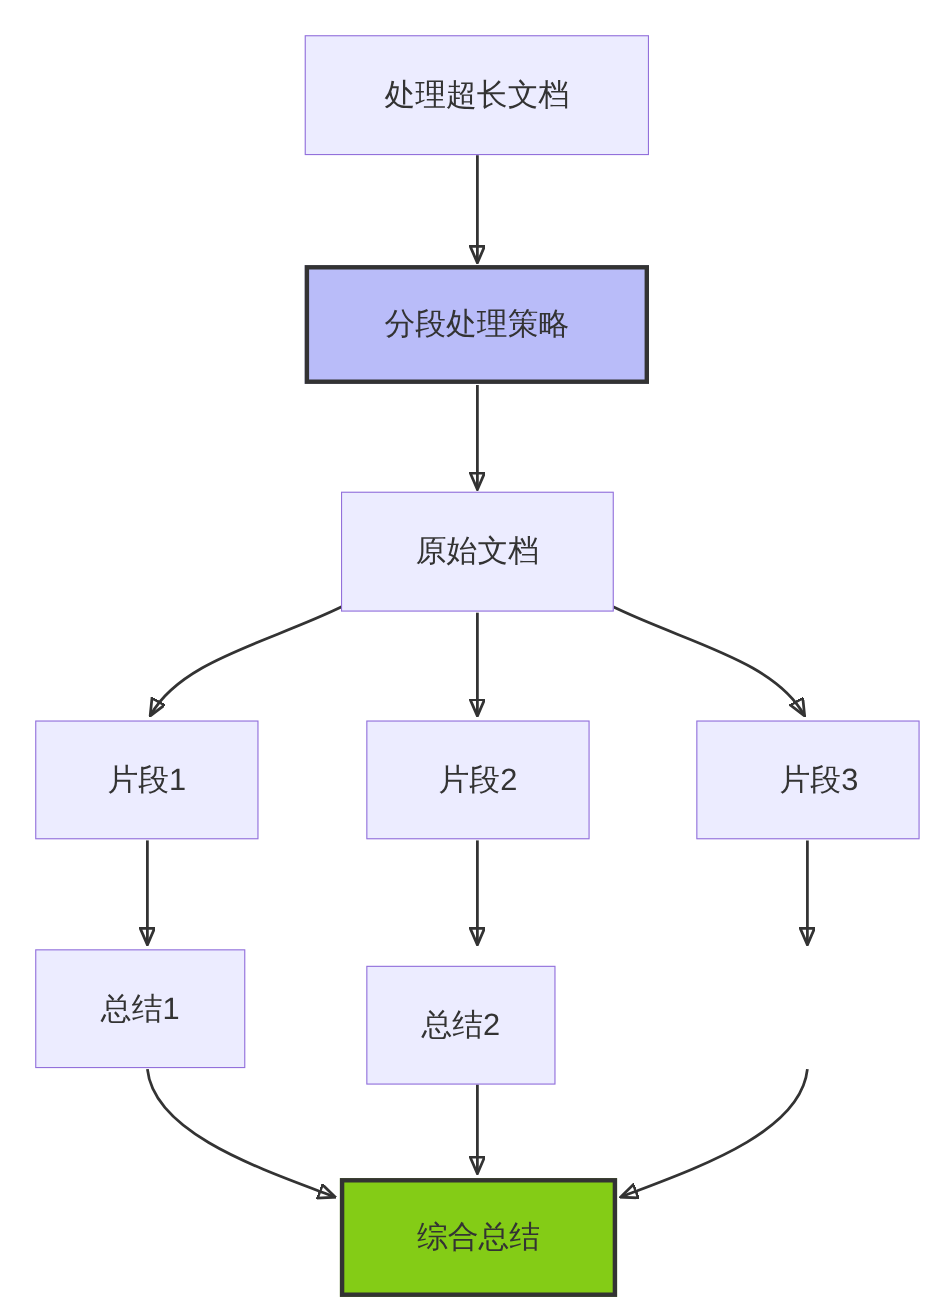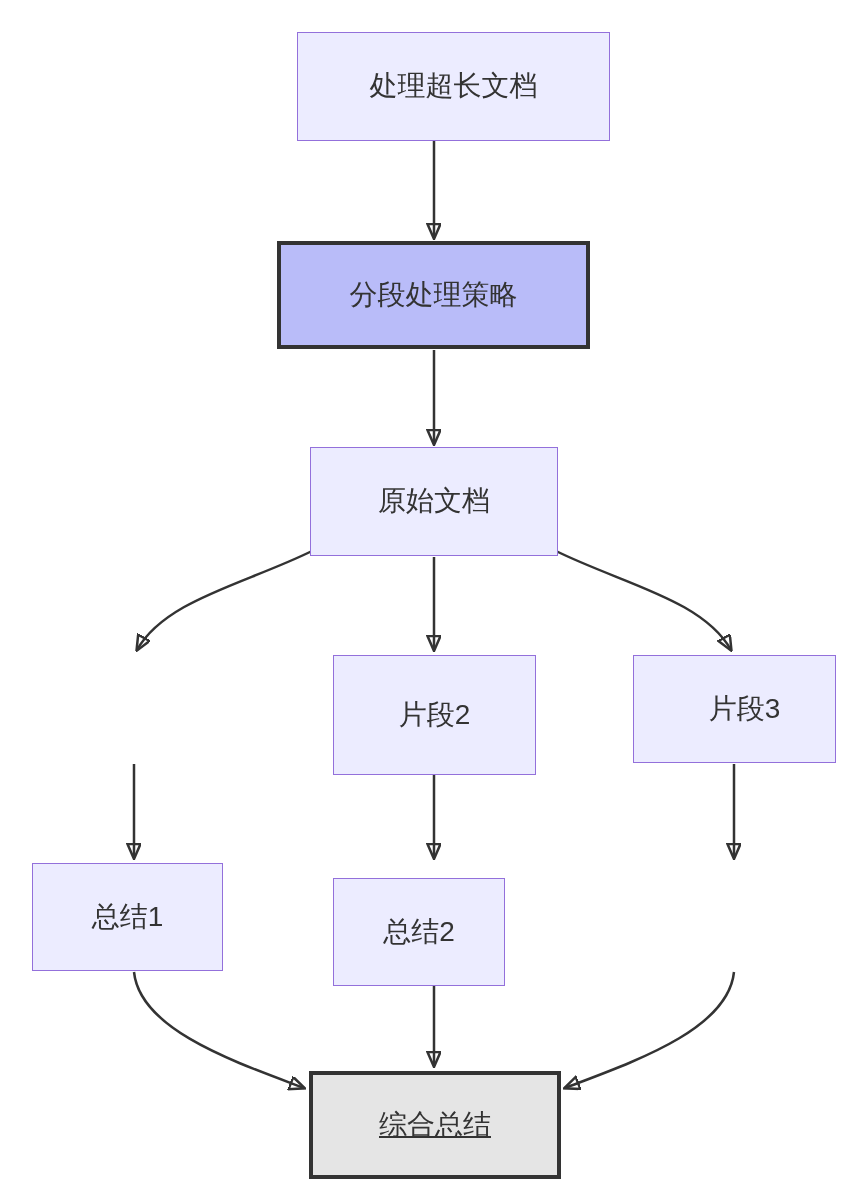--- a/index.html
+++ b/index.html
@@ -38,23 +38,22 @@
     line-height: 1.3;
     color: #333333;
     background: #ECECFF;
     border: 1.5px solid #9370DB;
   }
   .node.highlight {
     background: #B9BCF9;
     border: 4px solid #333333;
   }
   .node.success {
-    background: #e5e5e5;
+    background: #84cc16;
     border: 4px solid #333333;
-    text-decoration: underline;
   }
 </style>
 </head>
 <body>
 
 <div class="canvas">
 
   <svg class="edges" width="852" height="1196" viewBox="0 0 852 1196" xmlns="http://www.w3.org/2000/svg">
     <defs>
       <marker id="arrow" markerUnits="userSpaceOnUse" markerWidth="17" markerHeight="15" refX="15" refY="7" orient="auto">
@@ -67,34 +66,37 @@
     <path d="M434 557 L434 650" marker-end="url(#arrow)"></path>
     <path d="M556 551 C 623 584, 703 600, 731 650" marker-end="url(#arrow)"></path>
     <path d="M134 764 L134 858" marker-end="url(#arrow)"></path>
     <path d="M434 764 L434 858" marker-end="url(#arrow)"></path>
     <path d="M734 764 L734 858" marker-end="url(#arrow)"></path>
     <path d="M134 972 C 140 1030, 235 1062, 304 1088" marker-end="url(#arrow)"></path>
     <path d="M434 972 L434 1066" marker-end="url(#arrow)"></path>
     <path d="M734 972 C 728 1030, 633 1062, 565 1088" marker-end="url(#arrow)"></path>
   </svg>
 
-  <div class="node" style="left:277px; top:32px; width:313px; height:109px;margin-left:20px;">
+  <div class="node" style="left:277px; top:32px; width:313px; height:109px;">
     <span>处理超长文档</span>
   </div>
 
   <div class="node highlight" style="left:277px; top:241px; width:313px; height:108px;">
     <span>分段处理策略</span>
   </div>
 
   <div class="node" style="left:310px; top:447px; width:248px; height:109px;">
     <span>原始文档</span>
   </div>
 
+  <div class="node" style="left:32px; top:655px; width:203px; height:108px;">
+    <span>片段1</span>
+  </div>
 
-  <div class="node" style="left:333px; top:655px; width:203px; height:120px;">
+  <div class="node" style="left:333px; top:655px; width:203px; height:108px;">
     <span>片段2</span>
   </div>
 
   <div class="node" style="left:633px; top:655px; width:203px; height:108px;padding-left:20px;">
     <span>片段3</span>
   </div>
 
   <div class="node" style="left:32px; top:863px; width:191px; height:108px;">
     <span>总结1</span>
   </div>

